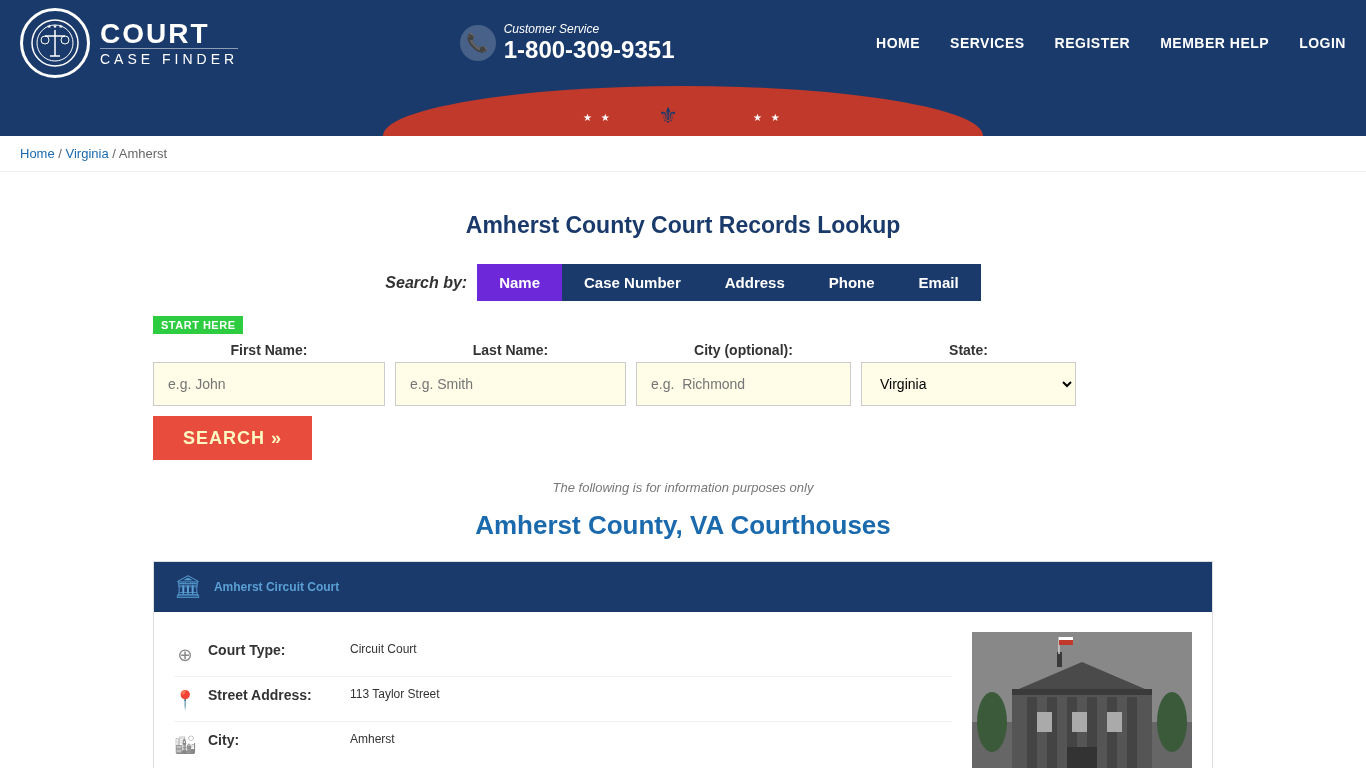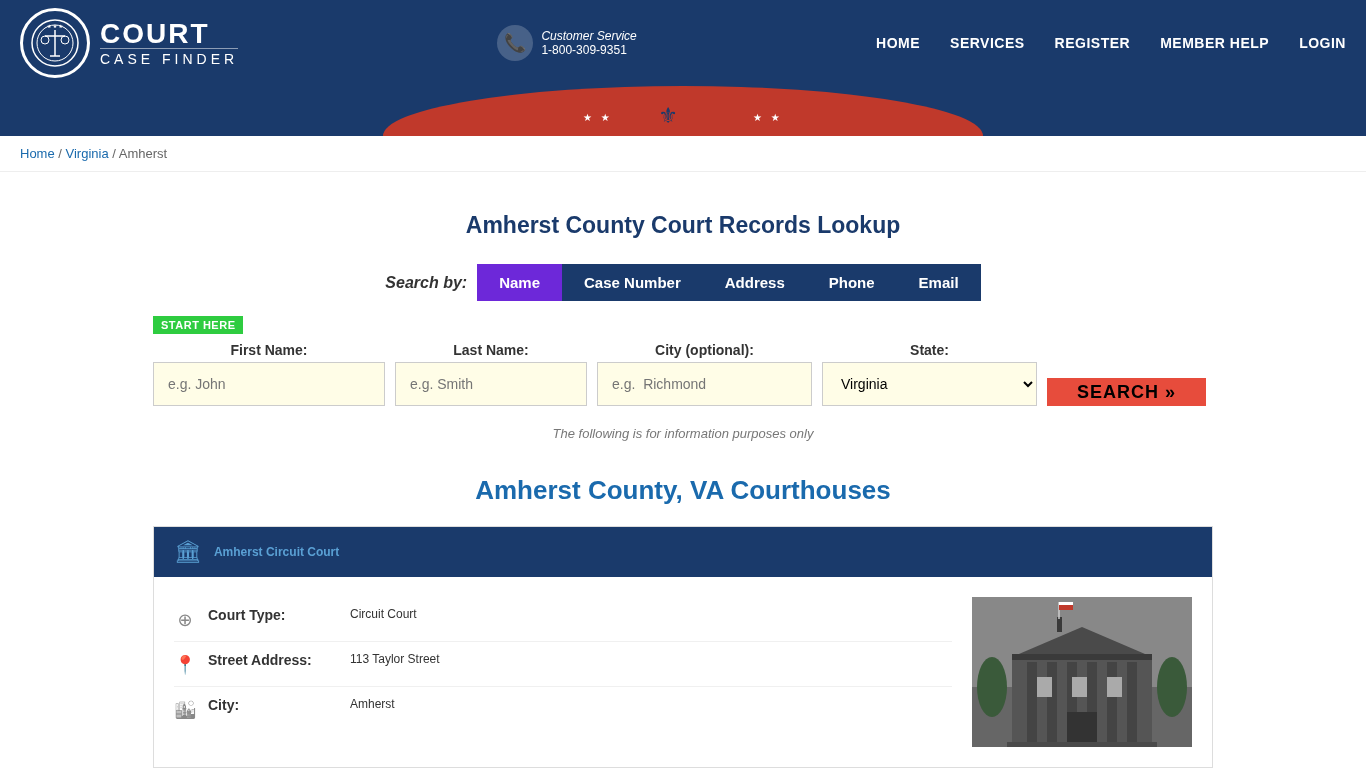--- a/index.html
+++ b/index.html
@@ -72,22 +72,22 @@
       font-size: 18px;
     }
     .cs-text {
       color: #fff;
     }
     .cs-label {
       font-size: 12px;
       font-style: italic;
     }
     .cs-number {
-      font-size: 12px;
-      font-weight: 400;
+      font-size: 24px;
+      font-weight: 700;
       color: #fff;
     }
     .main-nav {
       display: flex;
       gap: 30px;
       z-index: 3;
     }
     .main-nav a {
       color: #fff;
       text-decoration: none;
@@ -216,41 +216,41 @@
     .form-group input,
     .form-group select {
       border: 1px solid #ccc;
       padding: 10px 14px;
       font-size: 14px;
       background: #fffde7;
       outline: none;
       height: 44px;
     }
     .form-group.fn input { width: 232px; }
-    .form-group.ln input { width: 192px; }
+    .form-group.ln input { width: 231px; }
     .form-group.city input { width: 215px; }
     .form-group.state select { width: 215px; }
     .search-btn {
       background: #e74c3c;
-      color: #000000;
+      color: #fef9c3;
       font-size: 18px;
       font-weight: 900;
       padding: 0 30px;
       border: none;
       cursor: pointer;
-      height: 28px;
+      height: 44px;
       letter-spacing: 1px;
       white-space: nowrap;
     }
     .info-text {
       text-align: center;
       font-style: italic;
       color: #777;
       font-size: 13px;
-      margin: 12px 0 34px;
+      margin: 12px 0 15px;
     }
 
     
     .courthouses-title {
       text-align: center;
       font-size: 26px;
       font-weight: 900;
       color: #1a6aad;
       margin-bottom: 20px;
     }

